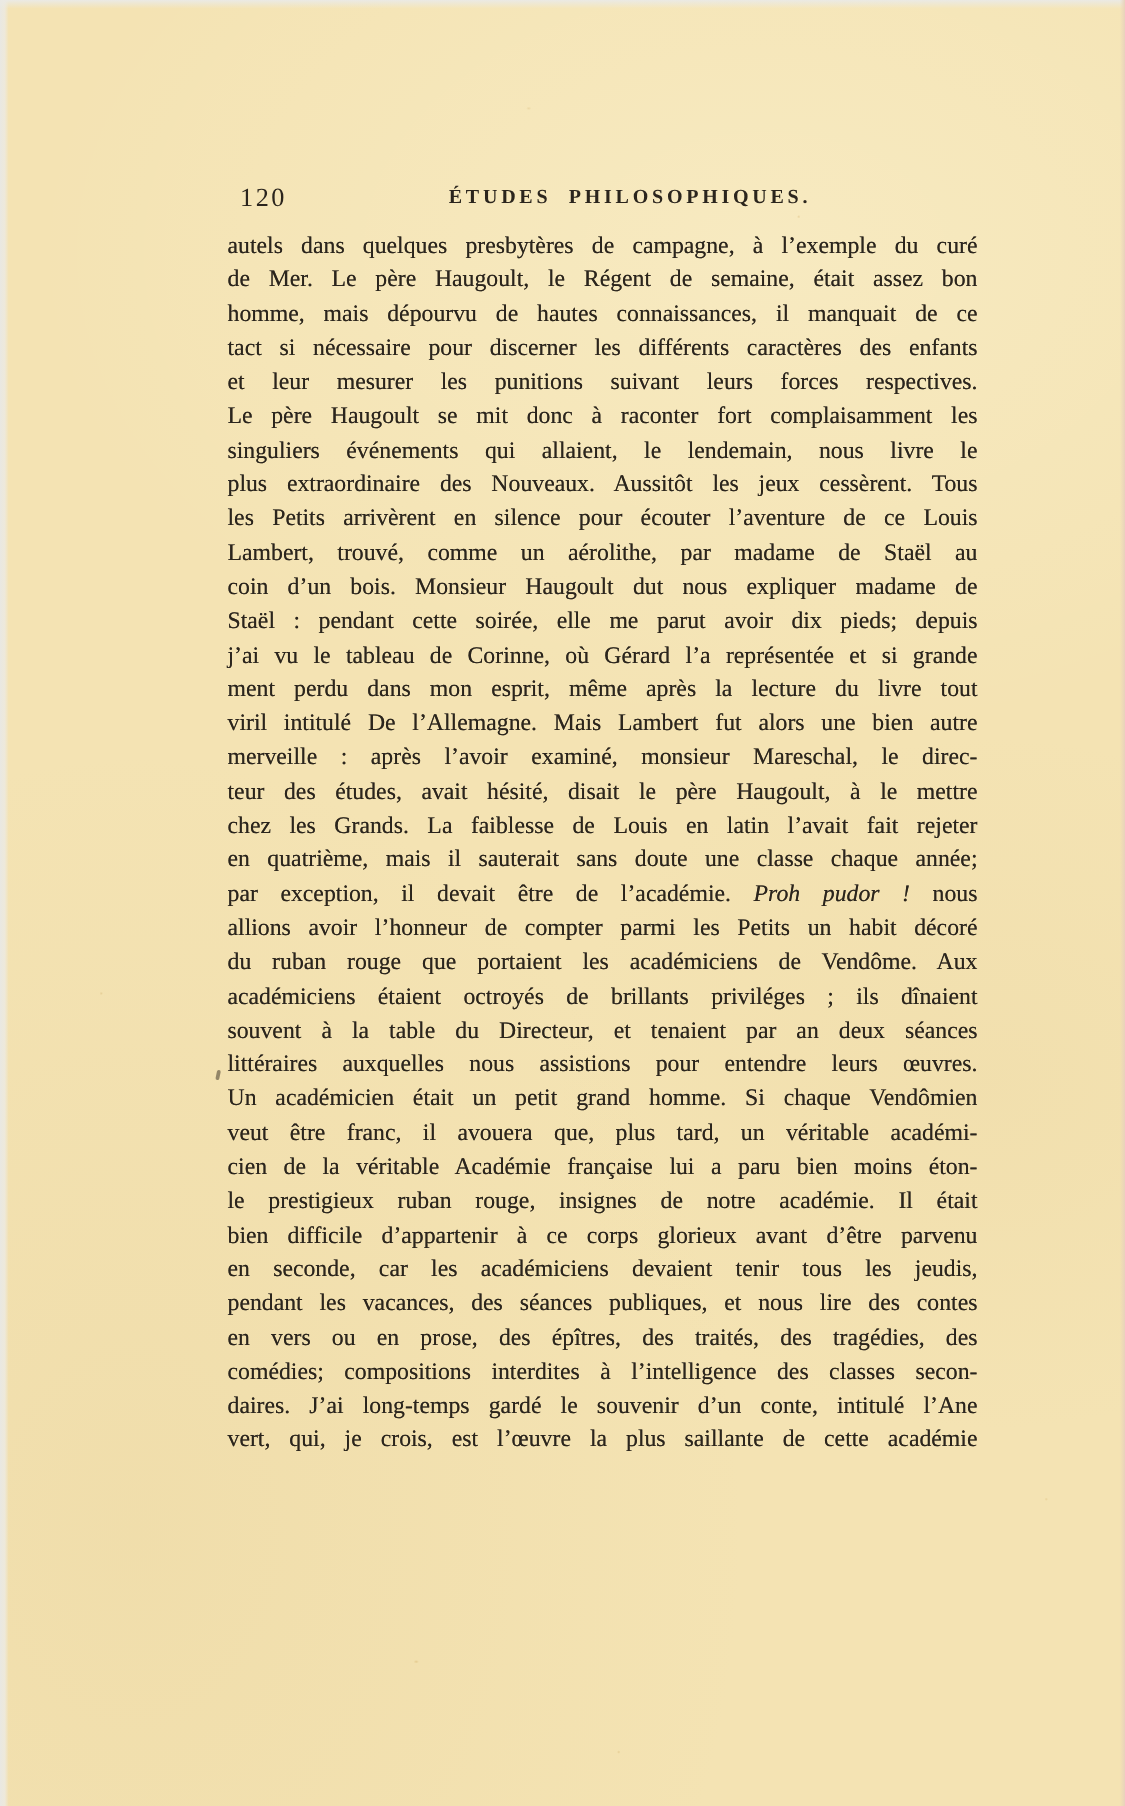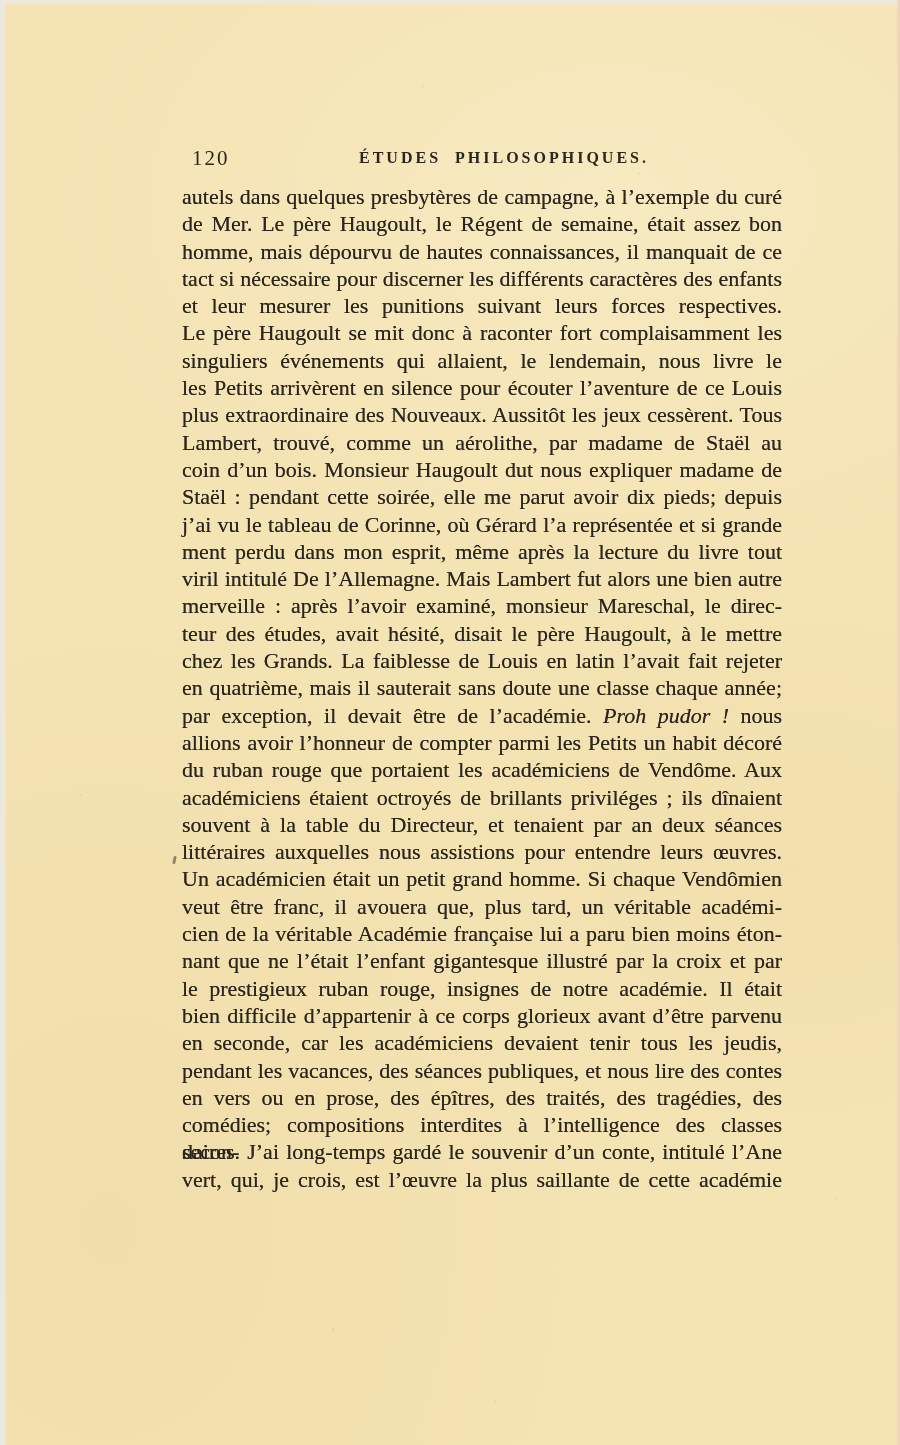--- a/index.html
+++ b/index.html
@@ -72,21 +72,21 @@
     font-weight: 700;
     letter-spacing: 3px;
     word-spacing: 7px;
     white-space: nowrap;
   }
   .textblock {
     position: relative;
     width: 600px;
   }
   .line {
-    font-size: 22px;
+    font-size: 19px;
     line-height: 27.3px;
     height: 27.3px;
     text-align: justify;
     text-align-last: justify;
     text-justify: inter-word;
     white-space: normal;
     text-shadow: 0 0 0.45px rgba(43, 37, 29, 0.72);
   }
   .line i { }
   .speck {
@@ -116,42 +116,41 @@
       <span class="runtitle">ÉTUDES PHILOSOPHIQUES.</span>
     </div>
     <div class="textblock">
         <div class="line"><span>autels dans quelques presbytères de campagne, à l’exemple du curé</span></div>
         <div class="line"><span>de Mer. Le père Haugoult, le Régent de semaine, était assez bon</span></div>
         <div class="line"><span>homme, mais dépourvu de hautes connaissances, il manquait de ce</span></div>
         <div class="line"><span>tact si nécessaire pour discerner les différents caractères des enfants</span></div>
         <div class="line"><span>et leur mesurer les punitions suivant leurs forces respectives.</span></div>
         <div class="line"><span>Le père Haugoult se mit donc à raconter fort complaisamment les</span></div>
         <div class="line"><span>singuliers événements qui allaient, le lendemain, nous livre le</span></div>
+        <div class="line"><span>plus extraordinaire des Nouveaux. Aussitôt les jeux cessèrent. Tous</span></div>
         <div class="line"><span>les Petits arrivèrent en silence pour écouter l’aventure de ce Louis</span></div>
-        <div class="line"><span>plus extraordinaire des Nouveaux. Aussitôt les jeux cessèrent. Tous</span></div>
         <div class="line"><span>Lambert, trouvé, comme un aérolithe, par madame de Staël au</span></div>
         <div class="line"><span>coin d’un bois. Monsieur Haugoult dut nous expliquer madame de</span></div>
         <div class="line"><span>Staël : pendant cette soirée, elle me parut avoir dix pieds; depuis</span></div>
         <div class="line"><span>j’ai vu le tableau de Corinne, où Gérard l’a représentée et si grande</span></div>
         <div class="line"><span>ment perdu dans mon esprit, même après la lecture du livre tout</span></div>
         <div class="line"><span>viril intitulé De l’Allemagne. Mais Lambert fut alors une bien autre</span></div>
         <div class="line"><span>merveille : après l’avoir examiné, monsieur Mareschal, le direc-</span></div>
         <div class="line"><span>teur des études, avait hésité, disait le père Haugoult, à le mettre</span></div>
         <div class="line"><span>chez les Grands. La faiblesse de Louis en latin l’avait fait rejeter</span></div>
         <div class="line"><span>en quatrième, mais il sauterait sans doute une classe chaque année;</span></div>
         <div class="line"><span>par exception, il devait être de l’académie. </span><i>Proh pudor !</i><span> nous</span></div>
         <div class="line"><span>allions avoir l’honneur de compter parmi les Petits un habit décoré</span></div>
         <div class="line"><span>du ruban rouge que portaient les académiciens de Vendôme. Aux</span></div>
         <div class="line"><span>académiciens étaient octroyés de brillants priviléges ; ils dînaient</span></div>
         <div class="line"><span>souvent à la table du Directeur, et tenaient par an deux séances</span></div>
         <div class="line"><span>littéraires auxquelles nous assistions pour entendre leurs œuvres.</span></div>
         <div class="line"><span>Un académicien était un petit grand homme. Si chaque Vendômien</span></div>
         <div class="line"><span>veut être franc, il avouera que, plus tard, un véritable académi-</span></div>
         <div class="line"><span>cien de la véritable Académie française lui a paru bien moins éton-</span></div>
-        <div class="line"><span>nant que ne l’était l’enfant gigantesque illustré par la croix et par</span></div>
         <div class="line"><span>le prestigieux ruban rouge, insignes de notre académie. Il était</span></div>
         <div class="line"><span>bien difficile d’appartenir à ce corps glorieux avant d’être parvenu</span></div>
         <div class="line"><span>en seconde, car les académiciens devaient tenir tous les jeudis,</span></div>
         <div class="line"><span>pendant les vacances, des séances publiques, et nous lire des contes</span></div>
         <div class="line"><span>en vers ou en prose, des épîtres, des traités, des tragédies, des</span></div>
         <div class="line"><span>comédies; compositions interdites à l’intelligence des classes secon-</span></div>
         <div class="line"><span>daires. J’ai long-temps gardé le souvenir d’un conte, intitulé l’Ane</span></div>
         <div class="line"><span>vert, qui, je crois, est l’œuvre la plus saillante de cette académie</span></div>
       </div>
   </div>

